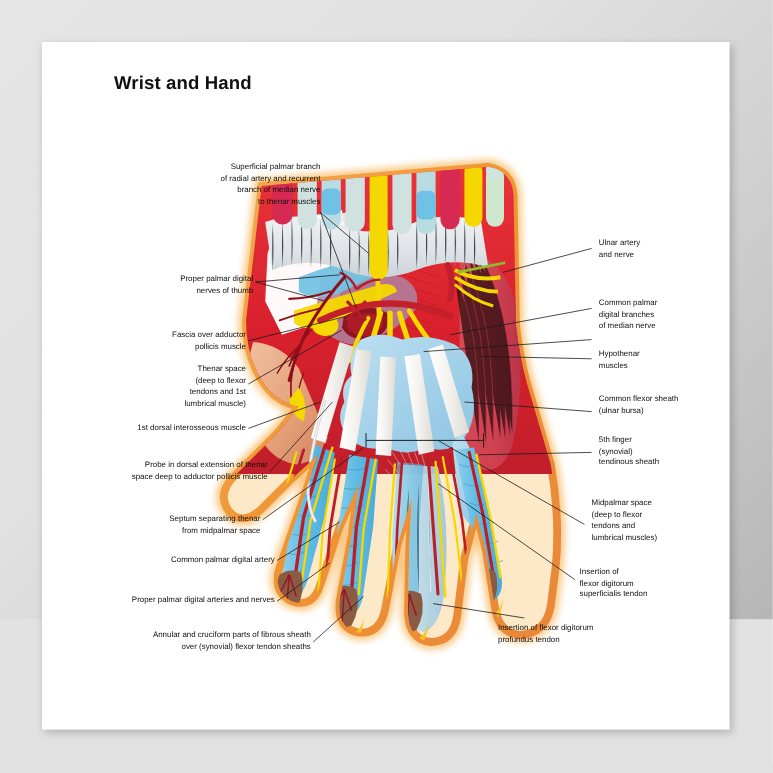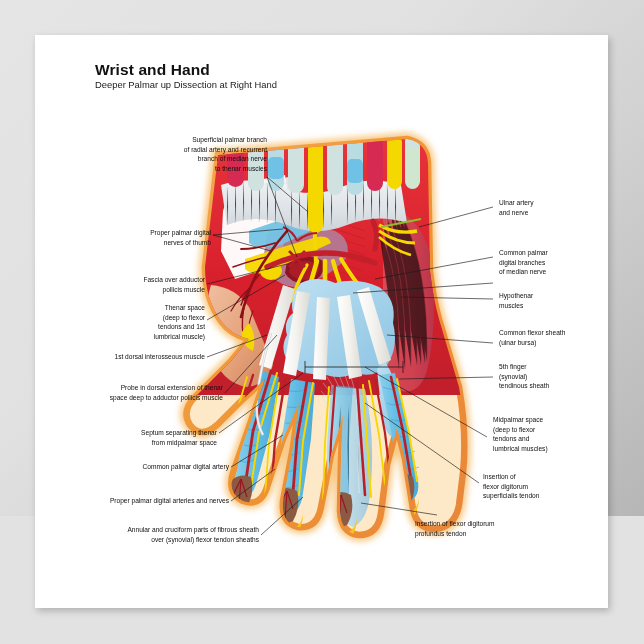--- a/index.html
+++ b/index.html
@@ -39,21 +39,20 @@
   .leader{stroke:#1a1a1a;stroke-width:.65;fill:none;}
 </style>
 </head>
 <body>
 
 <div id="stage">
   <div id="poster">
 
     <div id="title-block">
       <div id="poster-title">Wrist and Hand</div>
-      <div id="poster-subtitle">Deeper Palmar up Dissection at Right Hand</div>
     </div>
 
     <svg class="layer" viewBox="0 0 573 573">
       <defs>
         <linearGradient id="gSkin" x1="0" y1="0" x2="1" y2="1">
           <stop offset="0" stop-color="#f5a94e"></stop>
           <stop offset=".5" stop-color="#ef9433"></stop>
           <stop offset="1" stop-color="#e9863a"></stop>
         </linearGradient>
         <linearGradient id="gMus" x1="0" y1="0" x2="0" y2="1">

